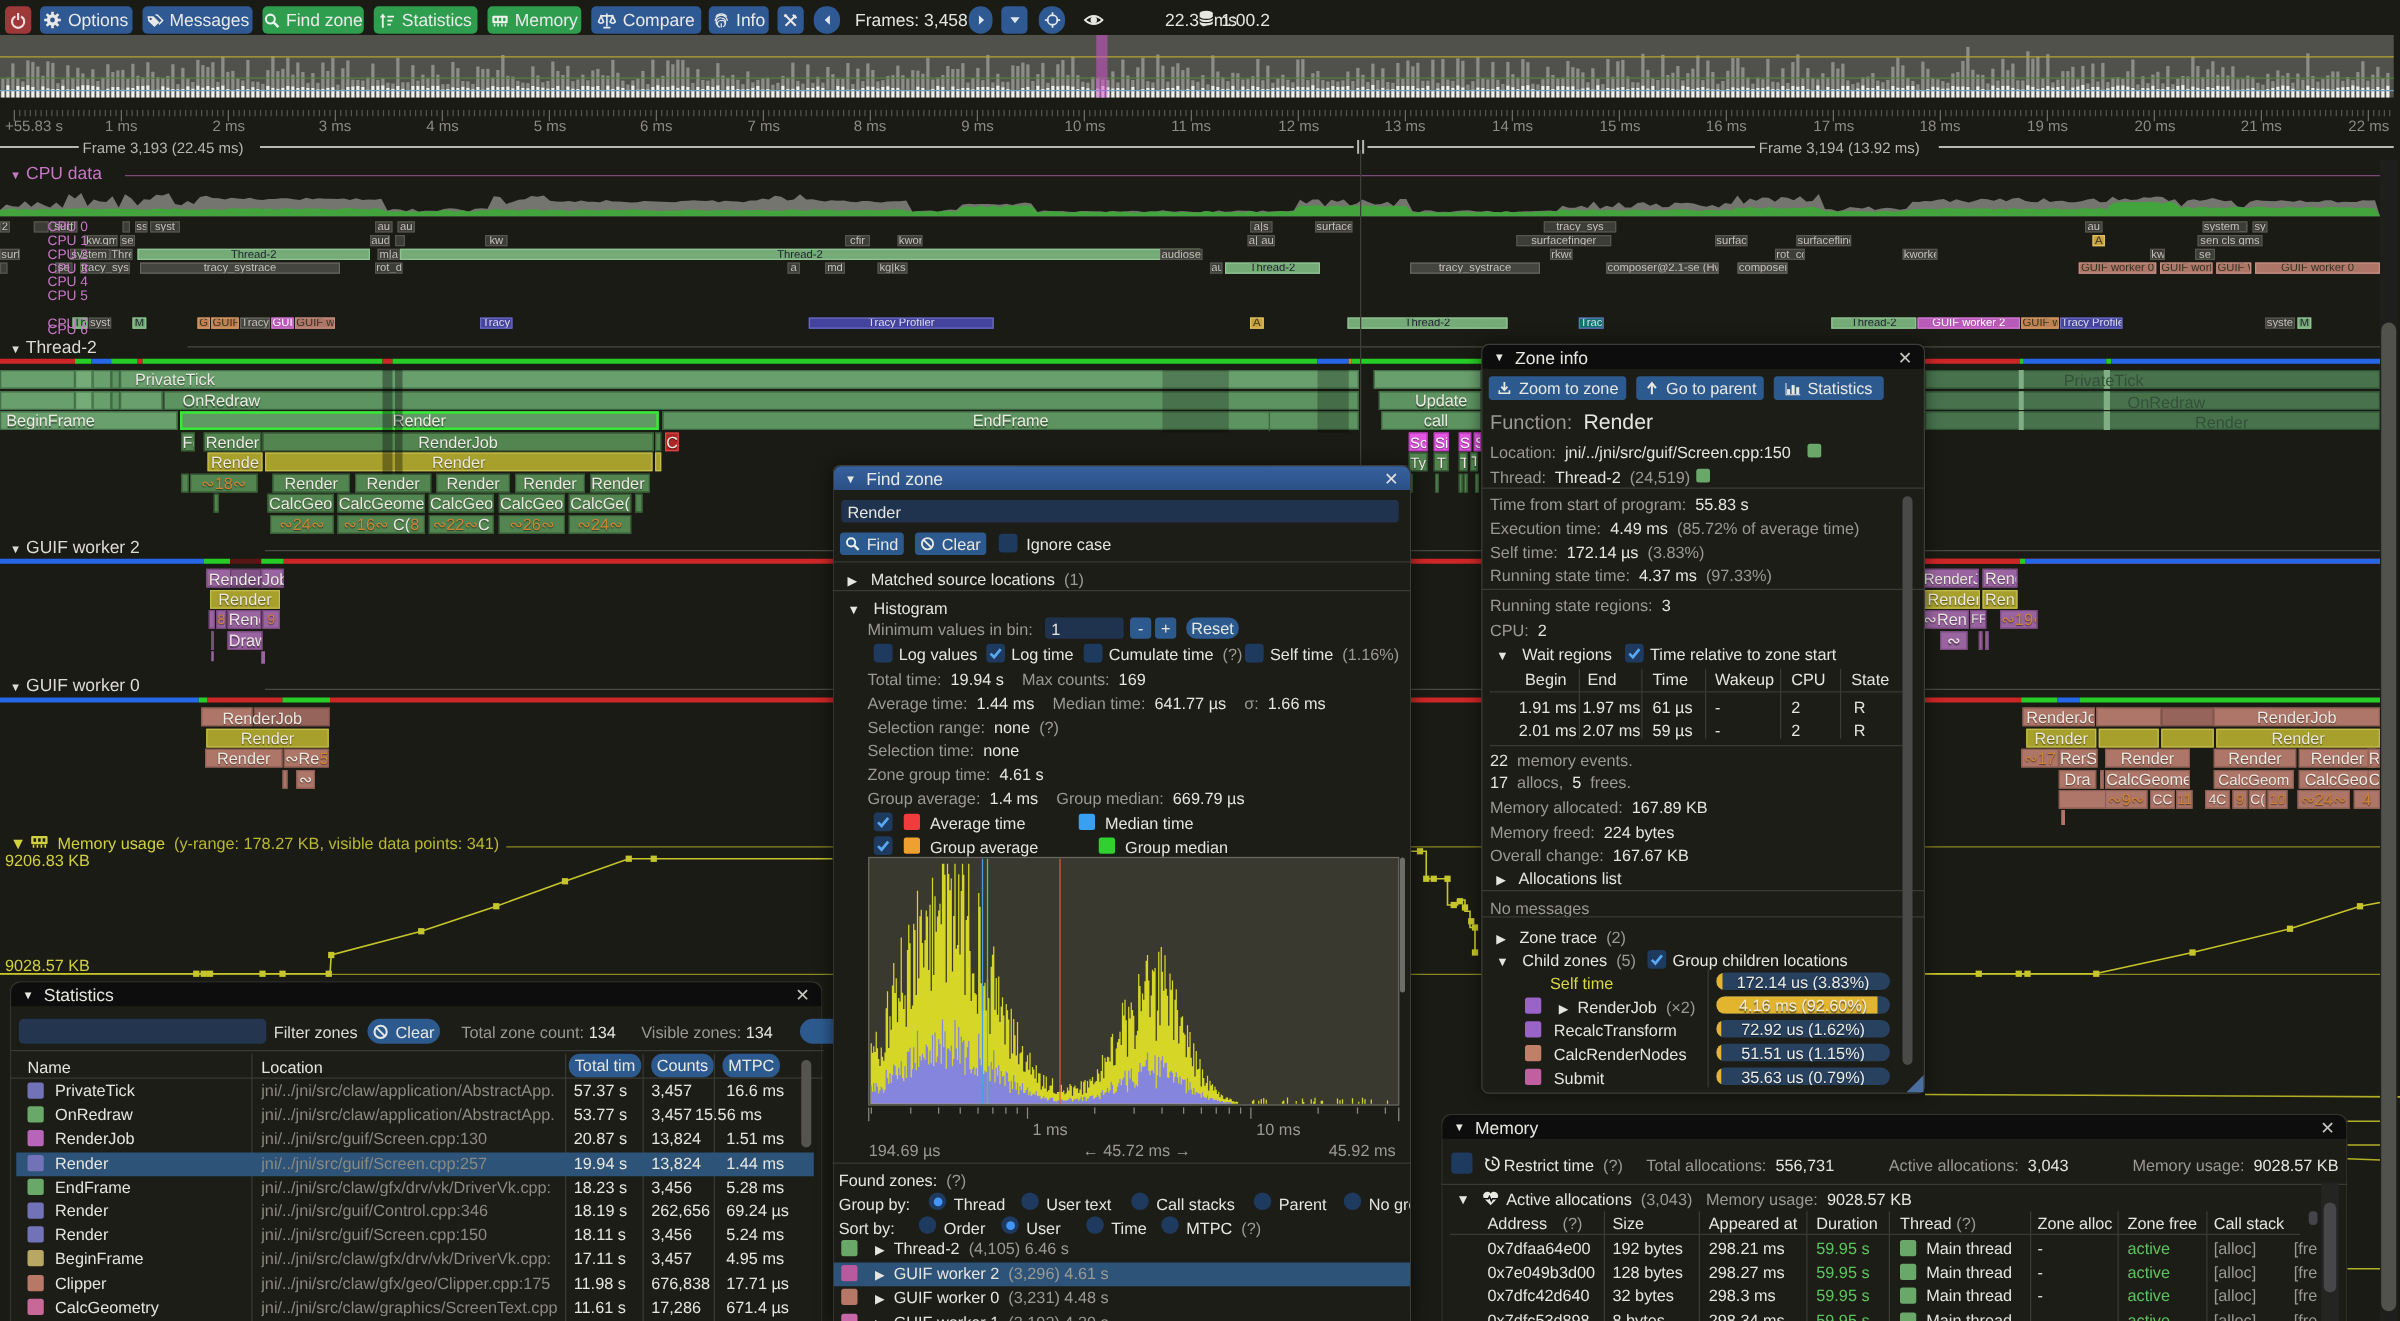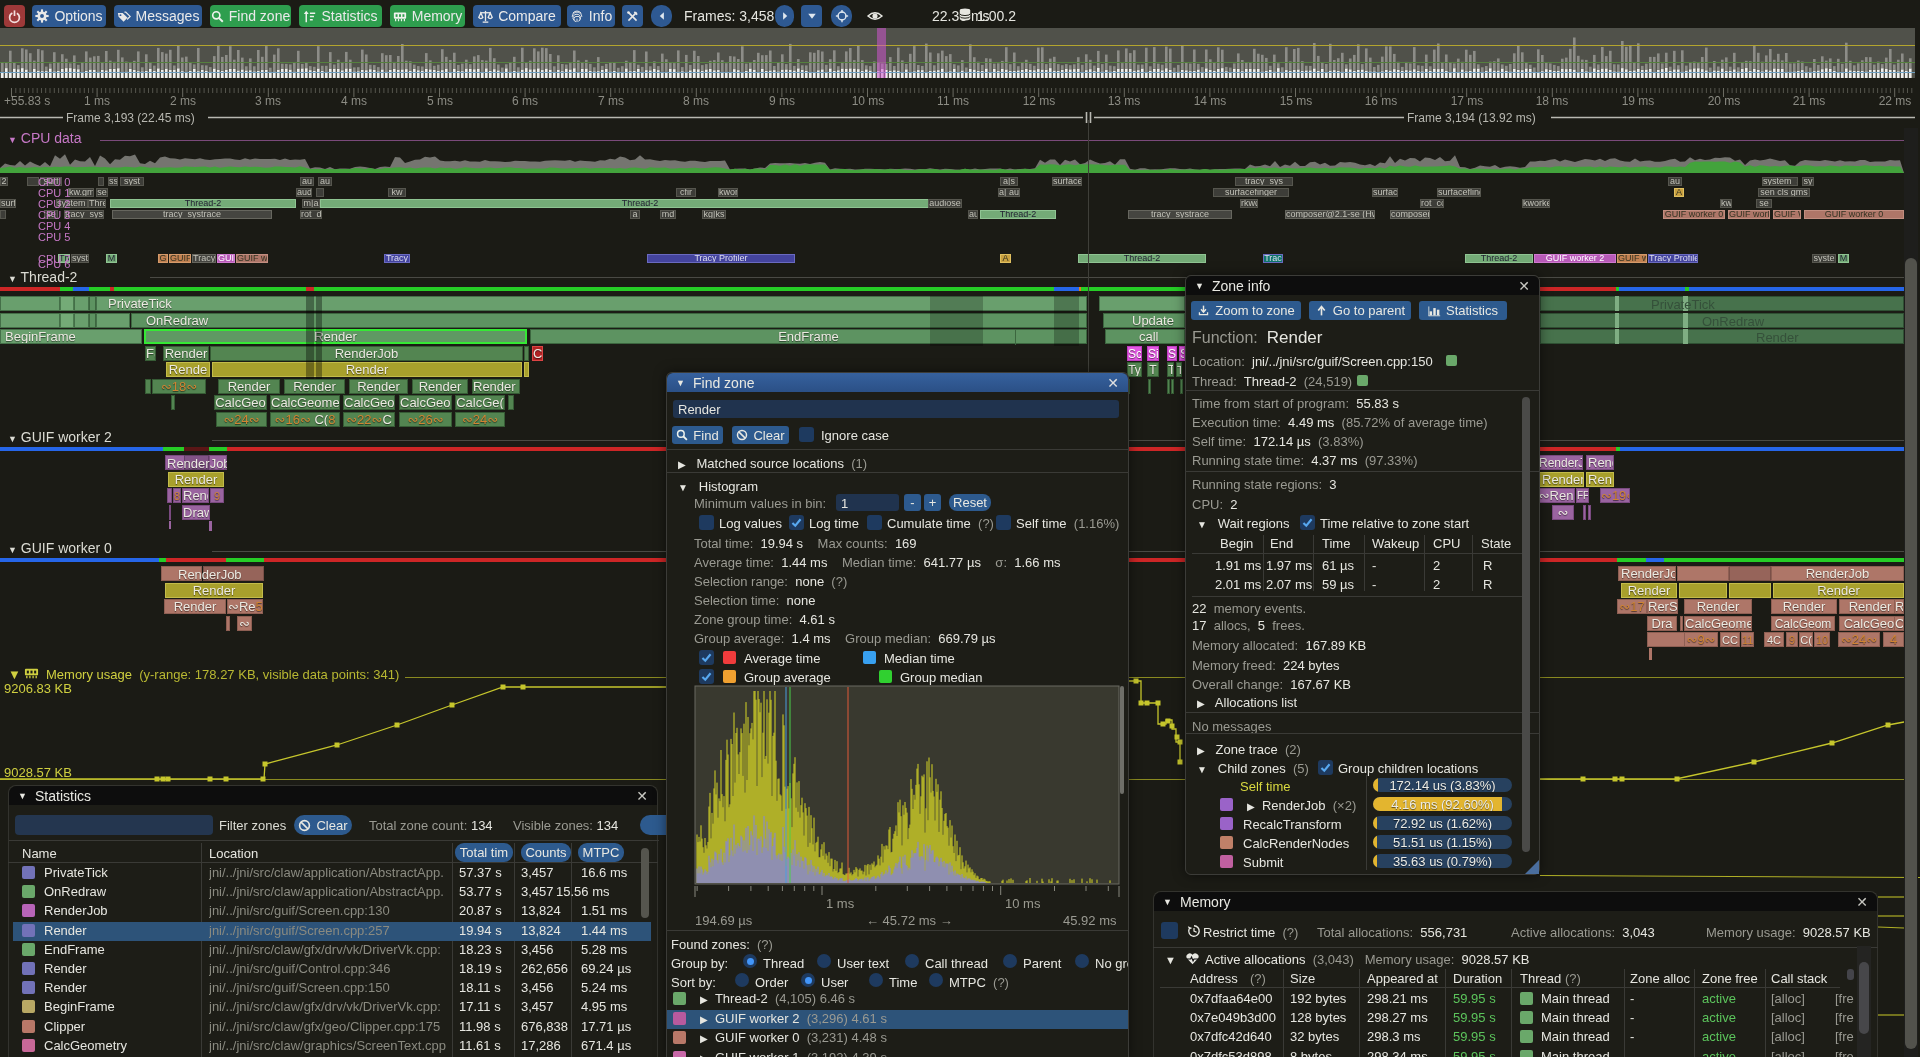--- a/index.html
+++ b/index.html
@@ -2142,21 +2142,21 @@
     <div class="t13 gray" style="left:1063px;top:913px;">45.92 ms</div>
     <div class="hline" style="left:666px;top:930px;width:463px;"></div>
     <div class="t13 wht" style="left:671px;top:937px;">Found zones:&nbsp; <span class="gray">(?)</span></div>
     <div class="t13 wht" style="left:671px;top:956px;">Group by:</div>
     <div class="rad" style="left:743px;top:954px;"></div>
     <div class="ab" style="left:746.5px;top:957.5px;width:7px;height:7px;border-radius:50%;background:#4296fa;"></div>
     <div class="t13 wht" style="left:763px;top:956px;">Thread</div>
     <div class="rad" style="left:817px;top:954px;"></div>
     <div class="t13 wht" style="left:837px;top:956px;">User text</div>
     <div class="rad" style="left:905px;top:954px;"></div>
-    <div class="t13 wht" style="left:925px;top:956px;">Call thread</div>
+    <div class="t13 wht" style="left:925px;top:956px;">Call stacks</div>
     <div class="rad" style="left:1003px;top:954px;"></div>
     <div class="t13 wht" style="left:1023px;top:956px;">Parent</div>
     <div class="rad" style="left:1075px;top:954px;"></div>
     <div class="t13 wht" style="left:1095px;top:956px;width:33px;overflow:hidden;">No groupi</div>
     <div class="t13 wht" style="left:671px;top:975px;">Sort by:</div>
     <div class="rad" style="left:735px;top:973px;"></div>
     <div class="t13 wht" style="left:755px;top:975px;">Order</div>
     <div class="rad" style="left:801px;top:973px;"></div>
     <div class="ab" style="left:804.5px;top:976.5px;width:7px;height:7px;border-radius:50%;background:#4296fa;"></div>
     <div class="t13 wht" style="left:821px;top:975px;">User</div>

